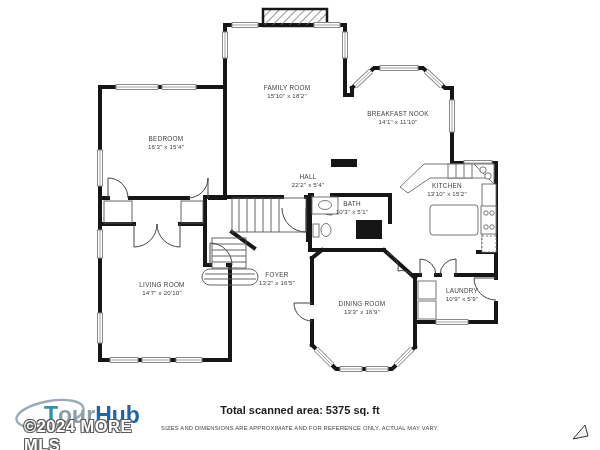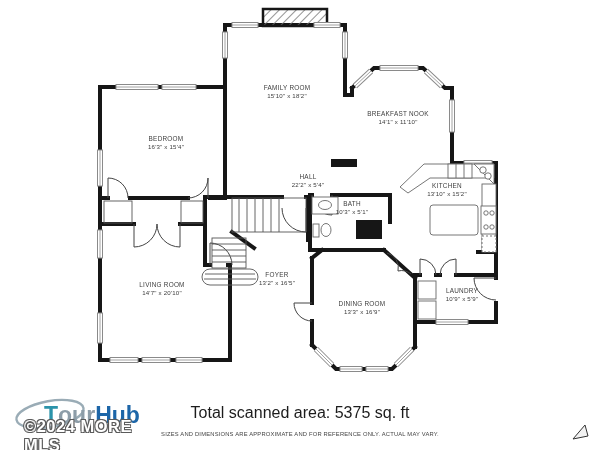--- a/index.html
+++ b/index.html
@@ -10,21 +10,21 @@
   .rl{position:absolute;transform:translateX(-50%);text-align:center;color:#3c3c3c;
       white-space:nowrap;line-height:7.5px;}
   .rl .rname{font-size:6.4px;letter-spacing:.25px;font-weight:500;}
   .rl .rdims{font-size:6.1px;letter-spacing:.2px;}
   .r0{left:287px;top:84px;} .r1{left:398px;top:110px;} .r2{left:166px;top:135px;}
   .r3{left:308px;top:173px;} .r4{left:447px;top:182px;} .r5{left:352px;top:200px;}
   .r6{left:277px;top:271px;} .r7{left:162px;top:281px;} .r8{left:362px;top:300px;}
   .r9{left:462px;top:287px;}
   
   .footer{position:absolute;left:0;right:0;top:404px;text-align:center;}
-  .area{font-size:16px;font-weight:400;color:#1c1c1c;}
+  .area{font-size:11px;font-weight:700;color:#1c1c1c;}
   .disclaimer{margin-top:9px;font-size:5.8px;letter-spacing:.2px;color:#444;}
   
   .brand{position:absolute;left:4px;top:396px;width:150px;height:52px;}
   .swoosh{position:absolute;left:6px;top:0px;}
   .brandtext{position:absolute;left:4px;top:6px;font-size:23px;font-weight:700;
              letter-spacing:0;padding-left:36px;}
   .lt{color:#2b93aa;} .lo{color:#8d9da8;font-weight:600;} .lh{color:#1d66a8;}
   .wm{position:absolute;left:0px;top:21px;font-size:16.5px;font-weight:700;
       color:#fff;letter-spacing:.5px;
       text-shadow:-1px -1px 0 #5a5a5a,1px -1px 0 #5a5a5a,-1px 1px 0 #5a5a5a,1px 1px 0 #5a5a5a;padding-left:20px;}

